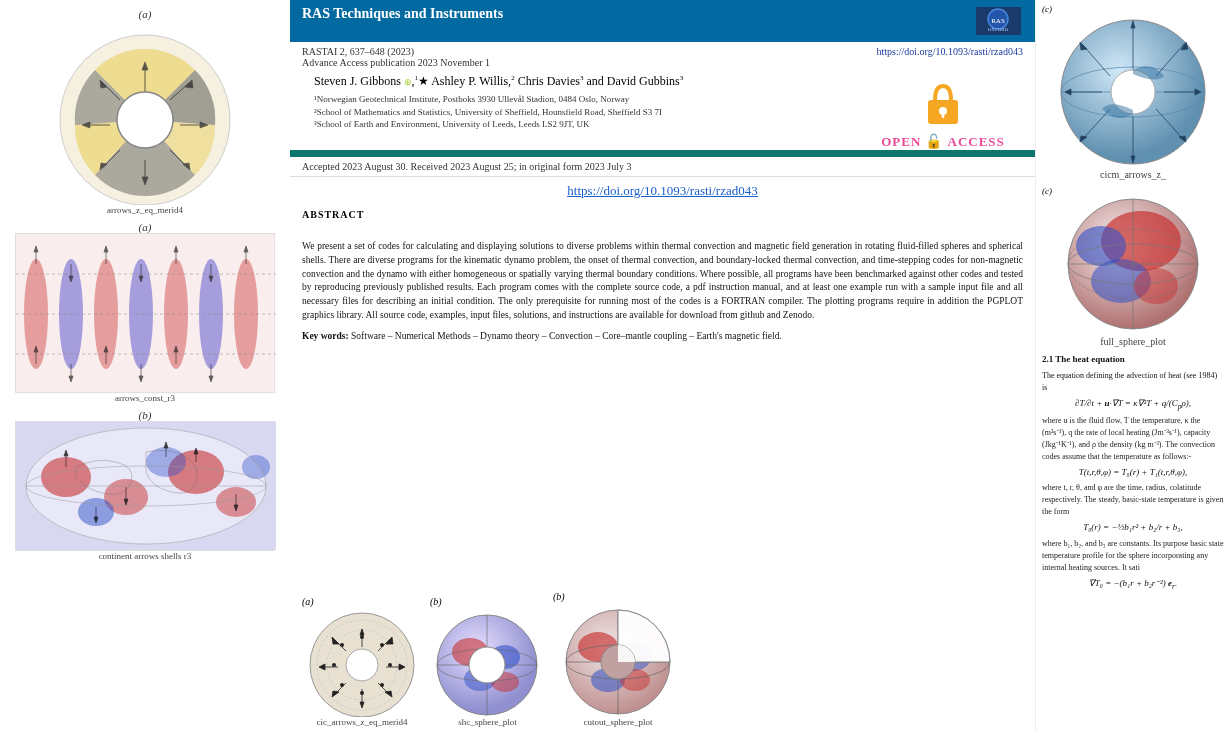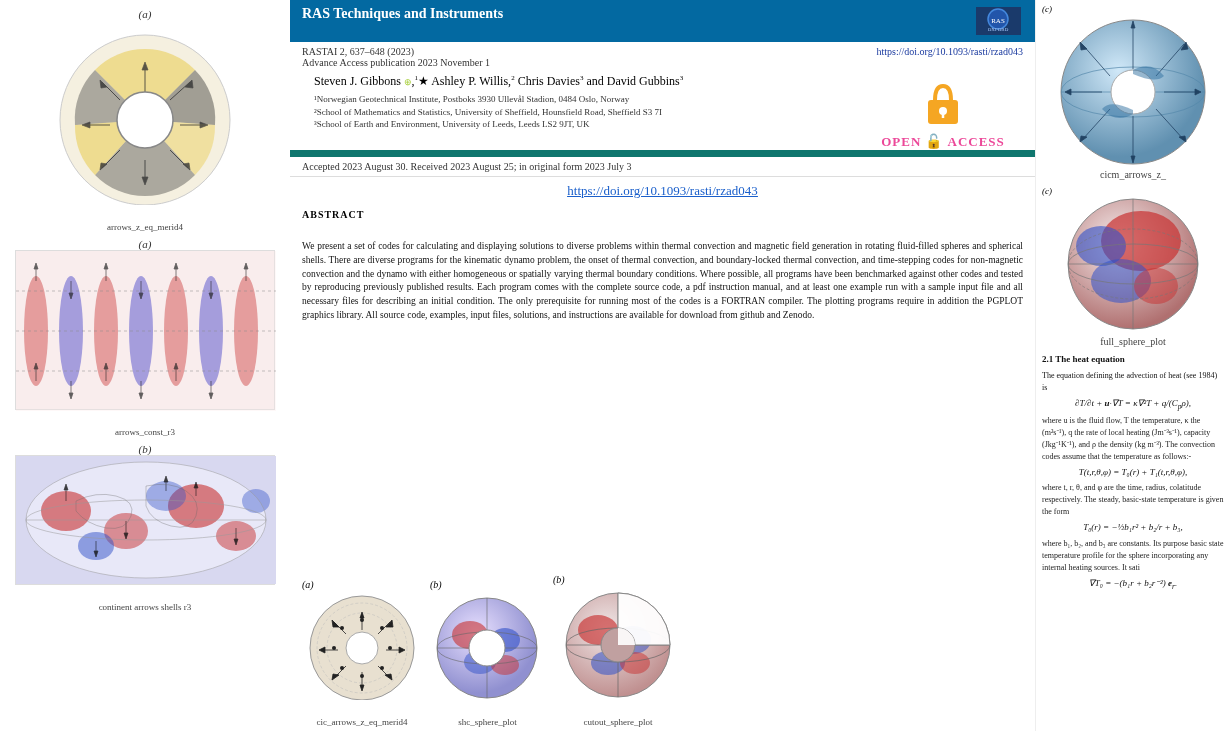--- a/index.html
+++ b/index.html
@@ -33,21 +33,21 @@
       display: flex;
       flex-direction: column;
       align-items: center;
       margin-bottom: 2px;
     }
 
     .fig-caption {
       font-size: 9px;
       color: #444;
       text-align: center;
-      margin-top: 17px;
+      margin-top: 0;
     }
 
     
     .arrows-fig {
       width: 260px;
       height: 160px;
       position: relative;
       background: #f8f0f0;
       border: 1px solid #ddd;
     }
@@ -447,20 +447,24 @@
 
   <div class="doi-center">
     <a style="color:#1a5fcb;text-decoration:underline;font-size:13px">https://doi.org/10.1093/rasti/rzad043</a>
   </div>
 
   <div class="abstract-section">
     <div class="abstract-title">ABSTRACT</div>
     <div class="abstract-text">We present a set of codes for calculating and displaying solutions to diverse problems within thermal convection and magnetic field generation in rotating fluid-filled spheres and spherical shells. There are diverse programs for the kinematic dynamo problem, the onset of thermal convection, and boundary-locked thermal convection, and time-stepping codes for non-magnetic convection and the dynamo with either homogeneous or spatially varying thermal boundary conditions. Where possible, all programs have been benchmarked against other codes and tested by reproducing previously published results. Each program comes with the complete source code, a pdf instruction manual, and at least one example run with a sample input file and all necessary files for describing an initial condition. The only prerequisite for running most of the codes is a FORTRAN compiler. The plotting programs require in addition the PGPLOT graphics library. All source code, examples, input files, solutions, and instructions are available for download from github and Zenodo.</div>
   </div>
 
+  <div class="keywords-line">
+    <span class="keywords-label">Key words:</span>
+    <span>Software – Numerical Methods – Dynamo theory – Convection – Core–mantle coupling – Earth's magnetic field.</span>
+  </div>
 
   <div class="bottom-figs">
 
     <div class="fig-container" style="margin-bottom:0">
       <span style="font-size:10px;align-self:flex-start;font-style:italic">(a)</span>
       <svg width="120" height="110">
         <circle cx="60" cy="58" r="52" fill="#e8e0d0" stroke="#999" stroke-width="1"></circle>
         <circle cx="60" cy="58" r="16" fill="white" stroke="#aaa" stroke-width="1"></circle>
 
         <g>

